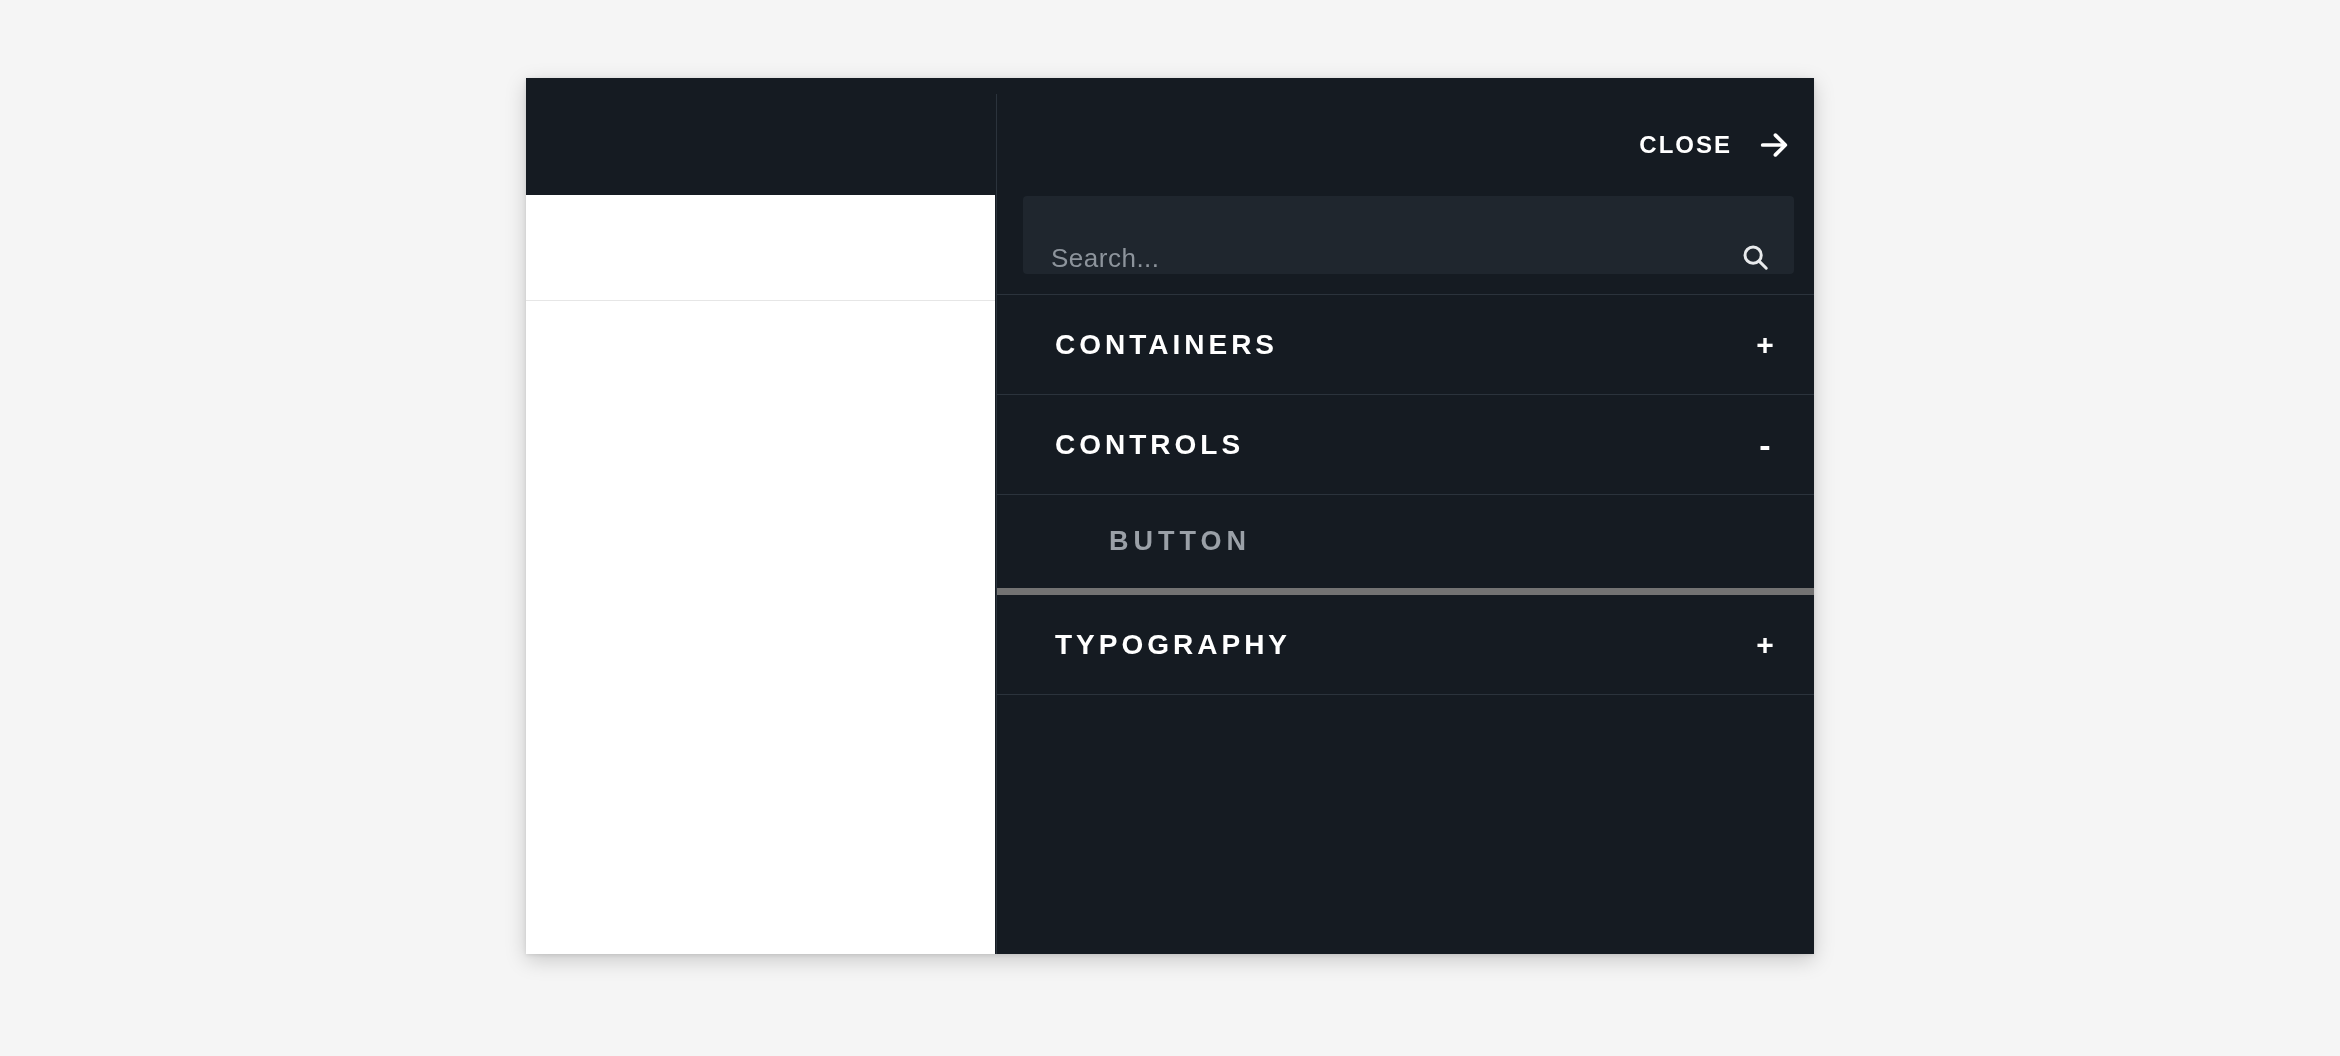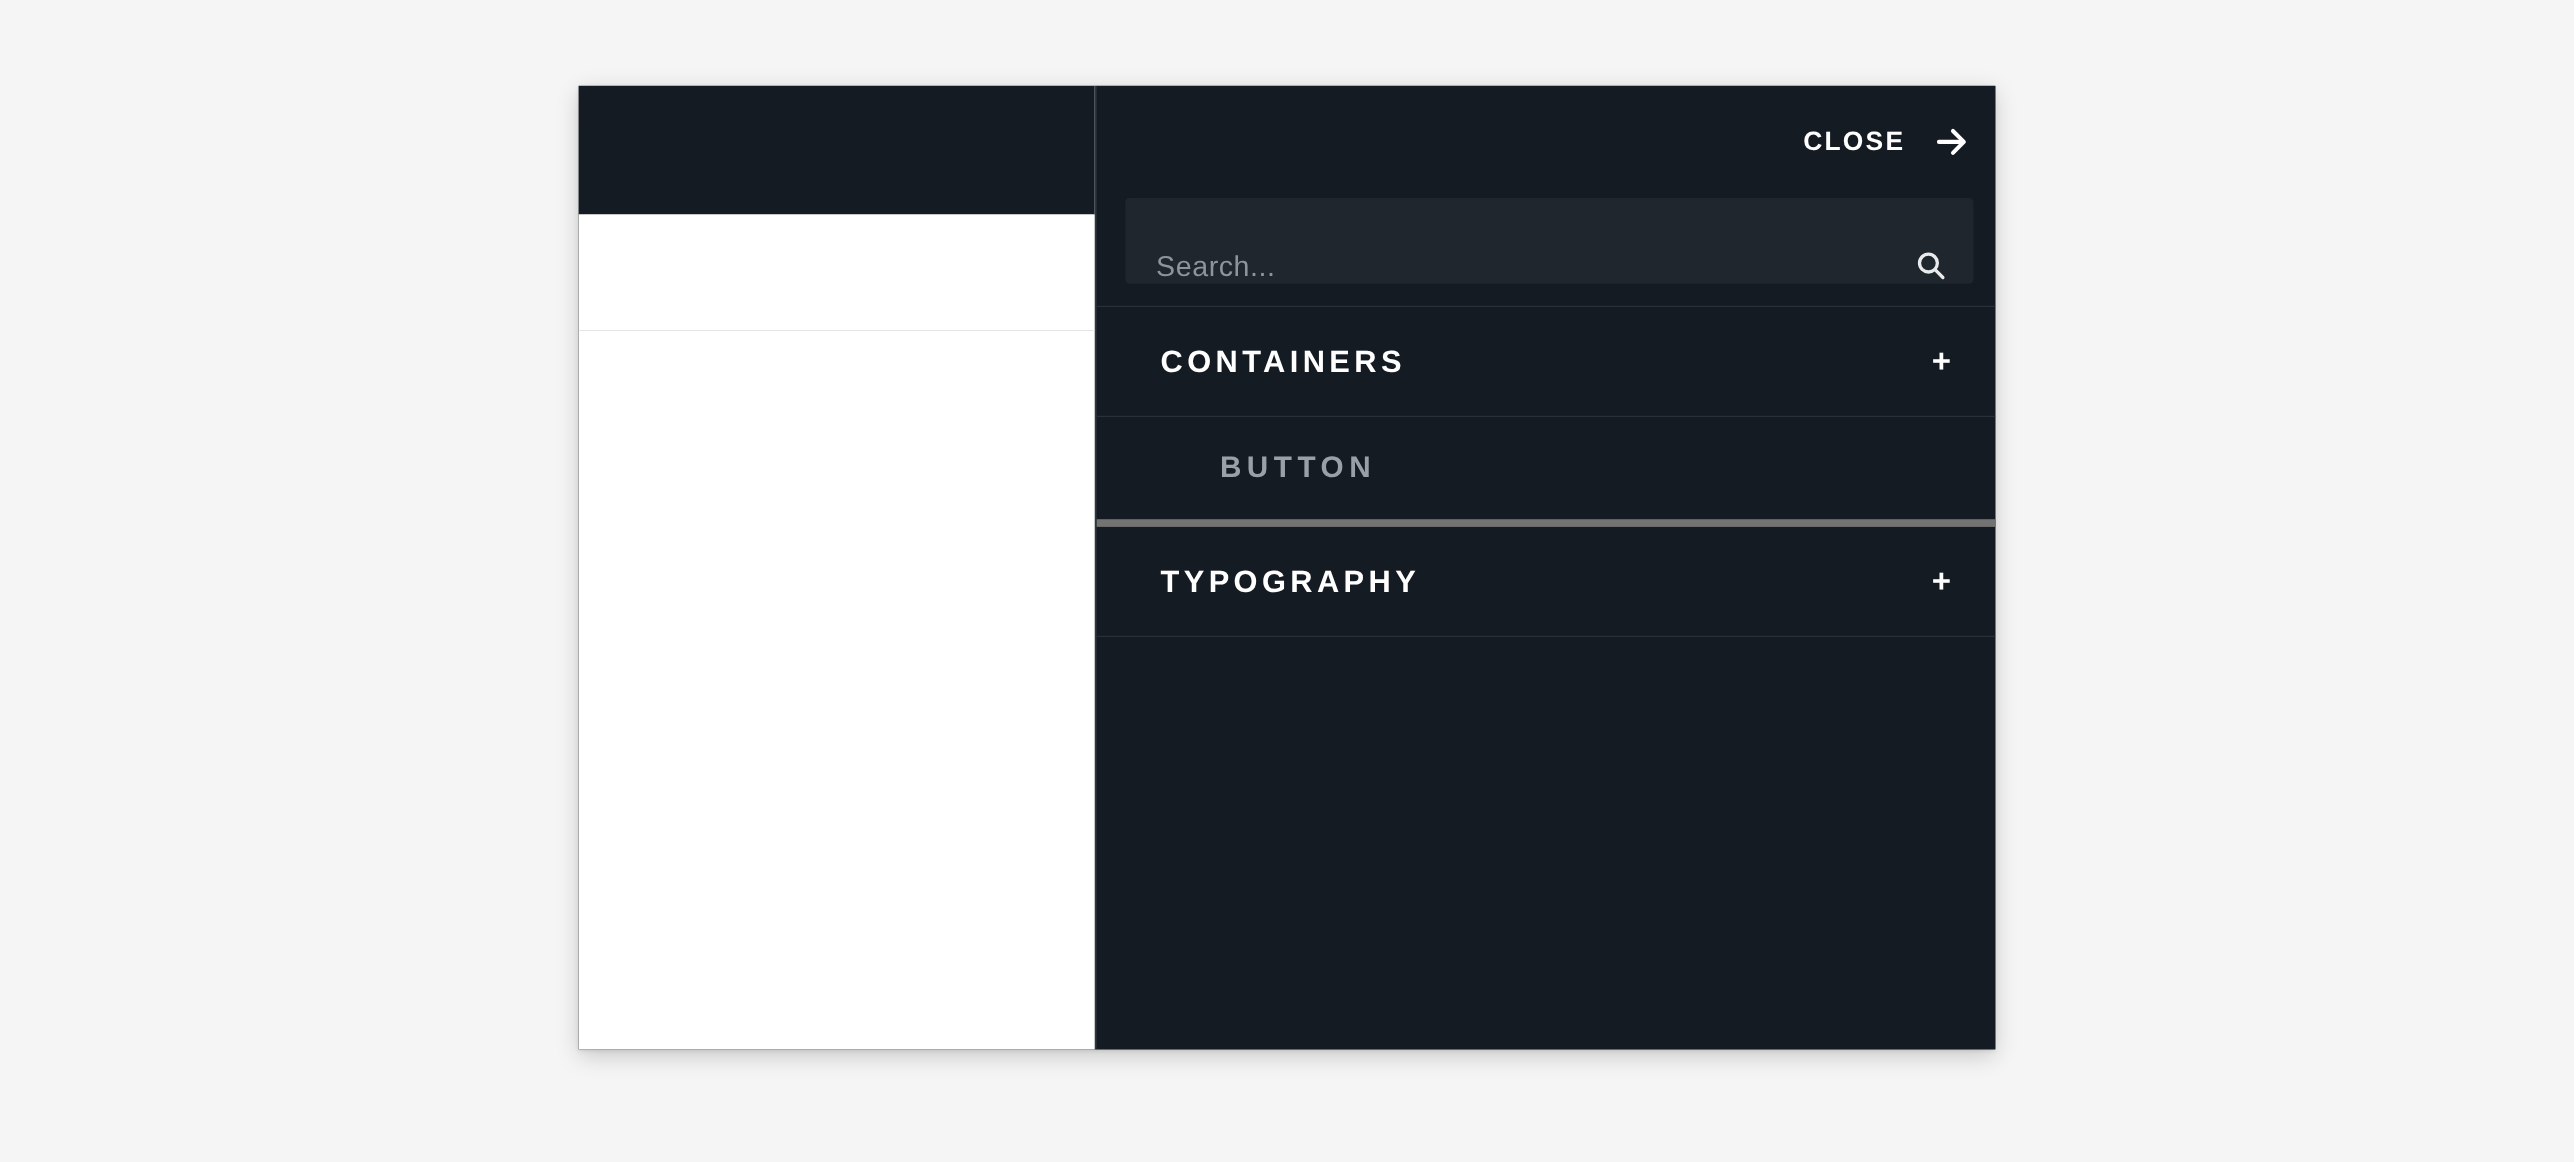--- a/index.html
+++ b/index.html
@@ -48,20 +48,21 @@
     flex: 1 1 auto;
     background: #ffffff;
   }
   .right-col {
     flex: 1 1 auto;
     height: 100%;
     background: #151b22;
     display: flex;
     flex-direction: column;
     border-left: 1px solid #2b333c;
+    margin-top: 16px;
   }
   .close-bar {
     height: 102px;
     display: flex;
     align-items: center;
     justify-content: flex-end;
     padding: 0 20px 0 32px;
     gap: 22px;
   }
   .close-label {
@@ -196,20 +197,24 @@
         </div>
       </div>
 
       <div class="cat-list">
 
         <div class="cat-row">
           <span class="cat-label">CONTAINERS</span>
           <span class="cat-toggle">+</span>
         </div>
 
+        <div class="cat-row">
+          <span class="cat-label">CONTROLS</span>
+          <span class="cat-toggle minus">-</span>
+        </div>
 
         <div class="item-row">
           <span class="item-label">BUTTON</span>
         </div>
 
         <div class="cat-row">
           <span class="cat-label">TYPOGRAPHY</span>
           <span class="cat-toggle">+</span>
         </div>
 

